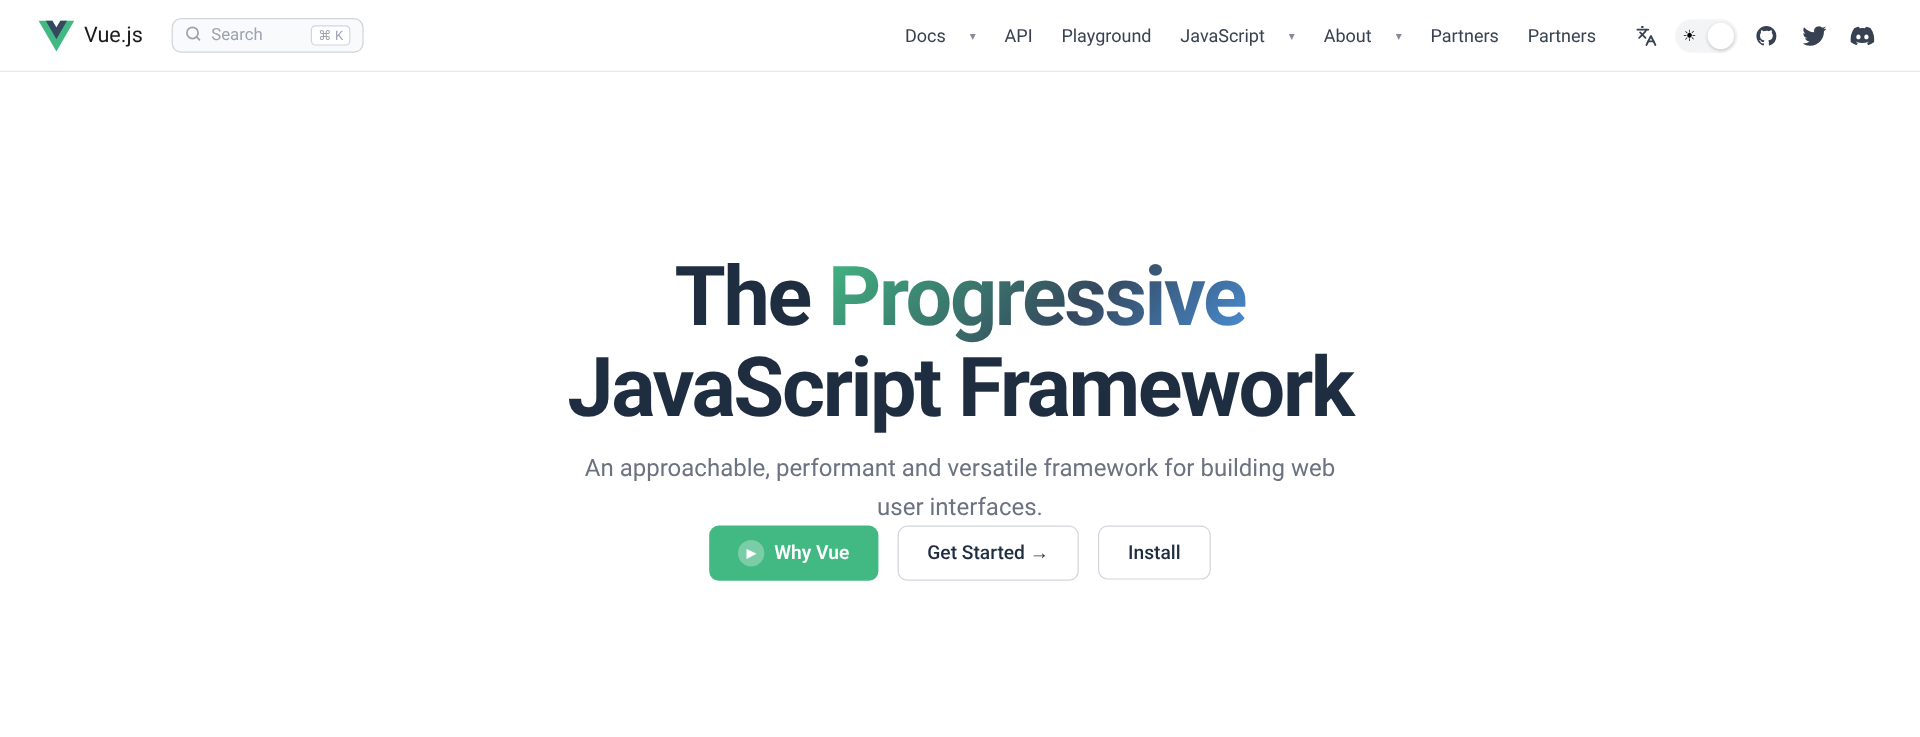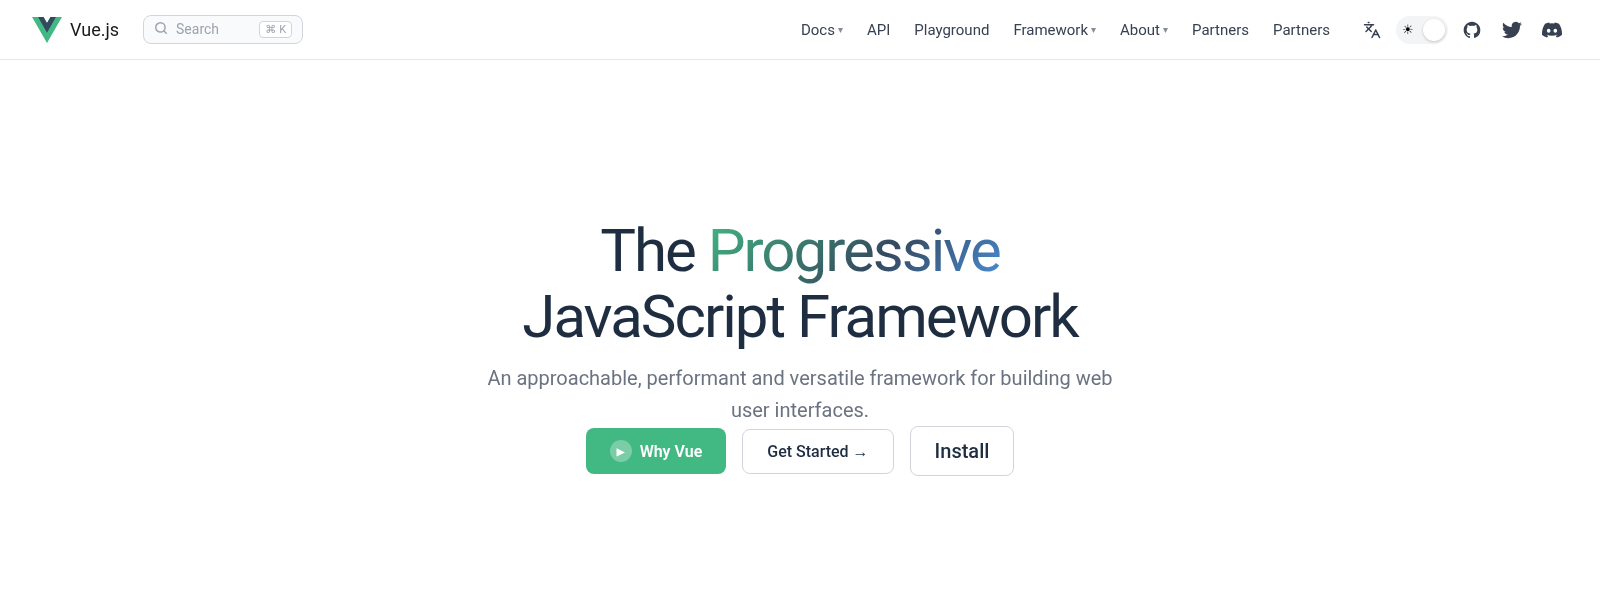--- a/index.html
+++ b/index.html
@@ -84,21 +84,21 @@
 
     .nav-link {
       font-size: 15px;
       color: #374151;
       text-decoration: none;
       padding: 6px 10px;
       border-radius: 6px;
       cursor: pointer;
       display: flex;
       align-items: center;
-      gap: 3px;
+      gap: 20px;
       white-space: nowrap;
     }
 
     .nav-link .chevron {
       font-size: 10px;
       opacity: 0.6;
     }
 
     .nav-actions {
       display: flex;
@@ -168,22 +168,22 @@
       display: flex;
       flex-direction: column;
       align-items: center;
       justify-content: center;
       padding: 80px 20px 60px;
       text-align: center;
       min-height: 554px;
     }
 
     .hero-title {
-      font-size: 60px;
-      font-weight: 400;
+      font-size: 69px;
+      font-weight: 700;
       line-height: 1.1;
       color: #1e2d40;
       letter-spacing: -2px;
       margin-bottom: 12px;
     }
 
     .hero-title-progressive {
       background: linear-gradient(135deg, #42b883 0%, #35495e 60%, #4a90d9 100%);
       -webkit-background-clip: text;
       -webkit-text-fill-color: transparent;
@@ -243,21 +243,21 @@
       cursor: pointer;
       border: 1px solid #d1d5db;
       text-decoration: none;
     }
 
     .btn-install {
       display: flex;
       align-items: center;
       background: #ffffff;
       color: #1e2d40;
-      font-size: 20px;
+      font-size: 16px;
       font-weight: 500;
       padding: 12px 24px;
       border-radius: 8px;
       cursor: pointer;
       border: 1px solid #d1d5db;
       text-decoration: none;
     }
   </style>
 </head>
 <body>
@@ -288,21 +288,21 @@
       <span>Docs</span>
       <span class="chevron">▾</span>
     </a>
     <a class="nav-link">
       <span>API</span>
     </a>
     <a class="nav-link">
       <span>Playground</span>
     </a>
     <a class="nav-link">
-      <span>Framework</span>
+      <span>JavaScript</span>
       <span class="chevron">▾</span>
     </a>
     <a class="nav-link">
       <span>About</span>
       <span class="chevron">▾</span>
     </a>
     <a class="nav-link">
       <span>Partners</span>
     </a>
     <a class="nav-link">

